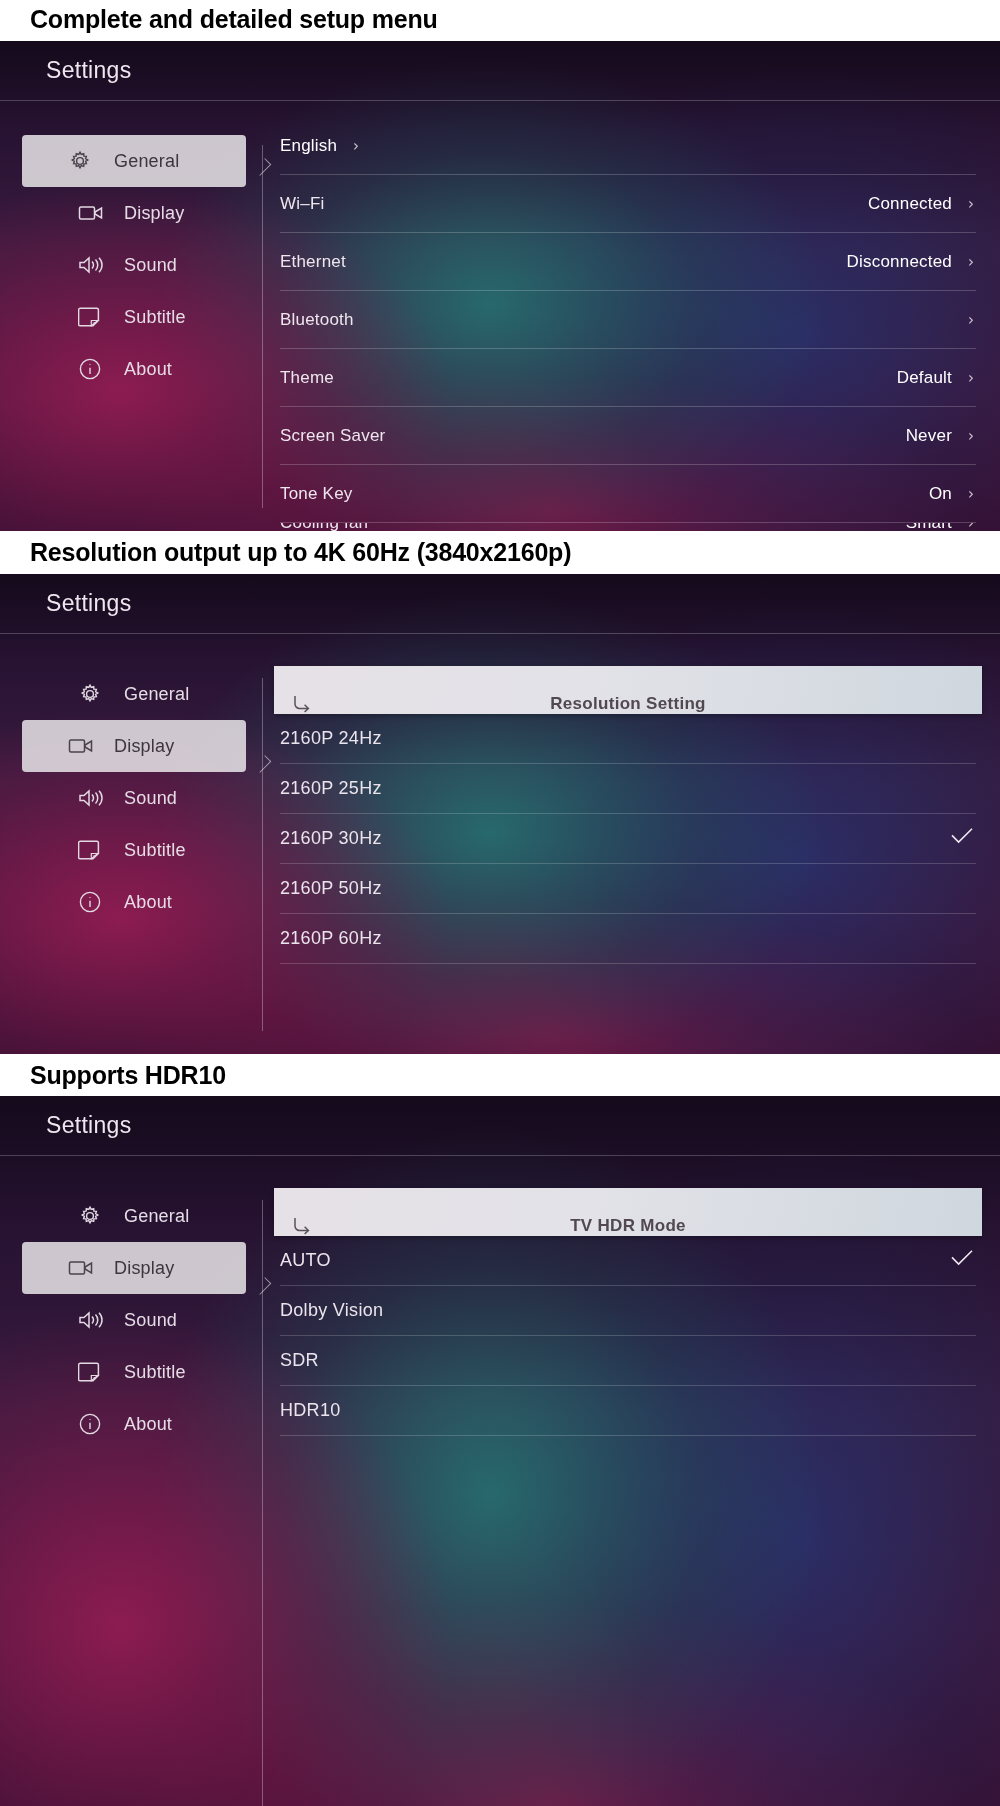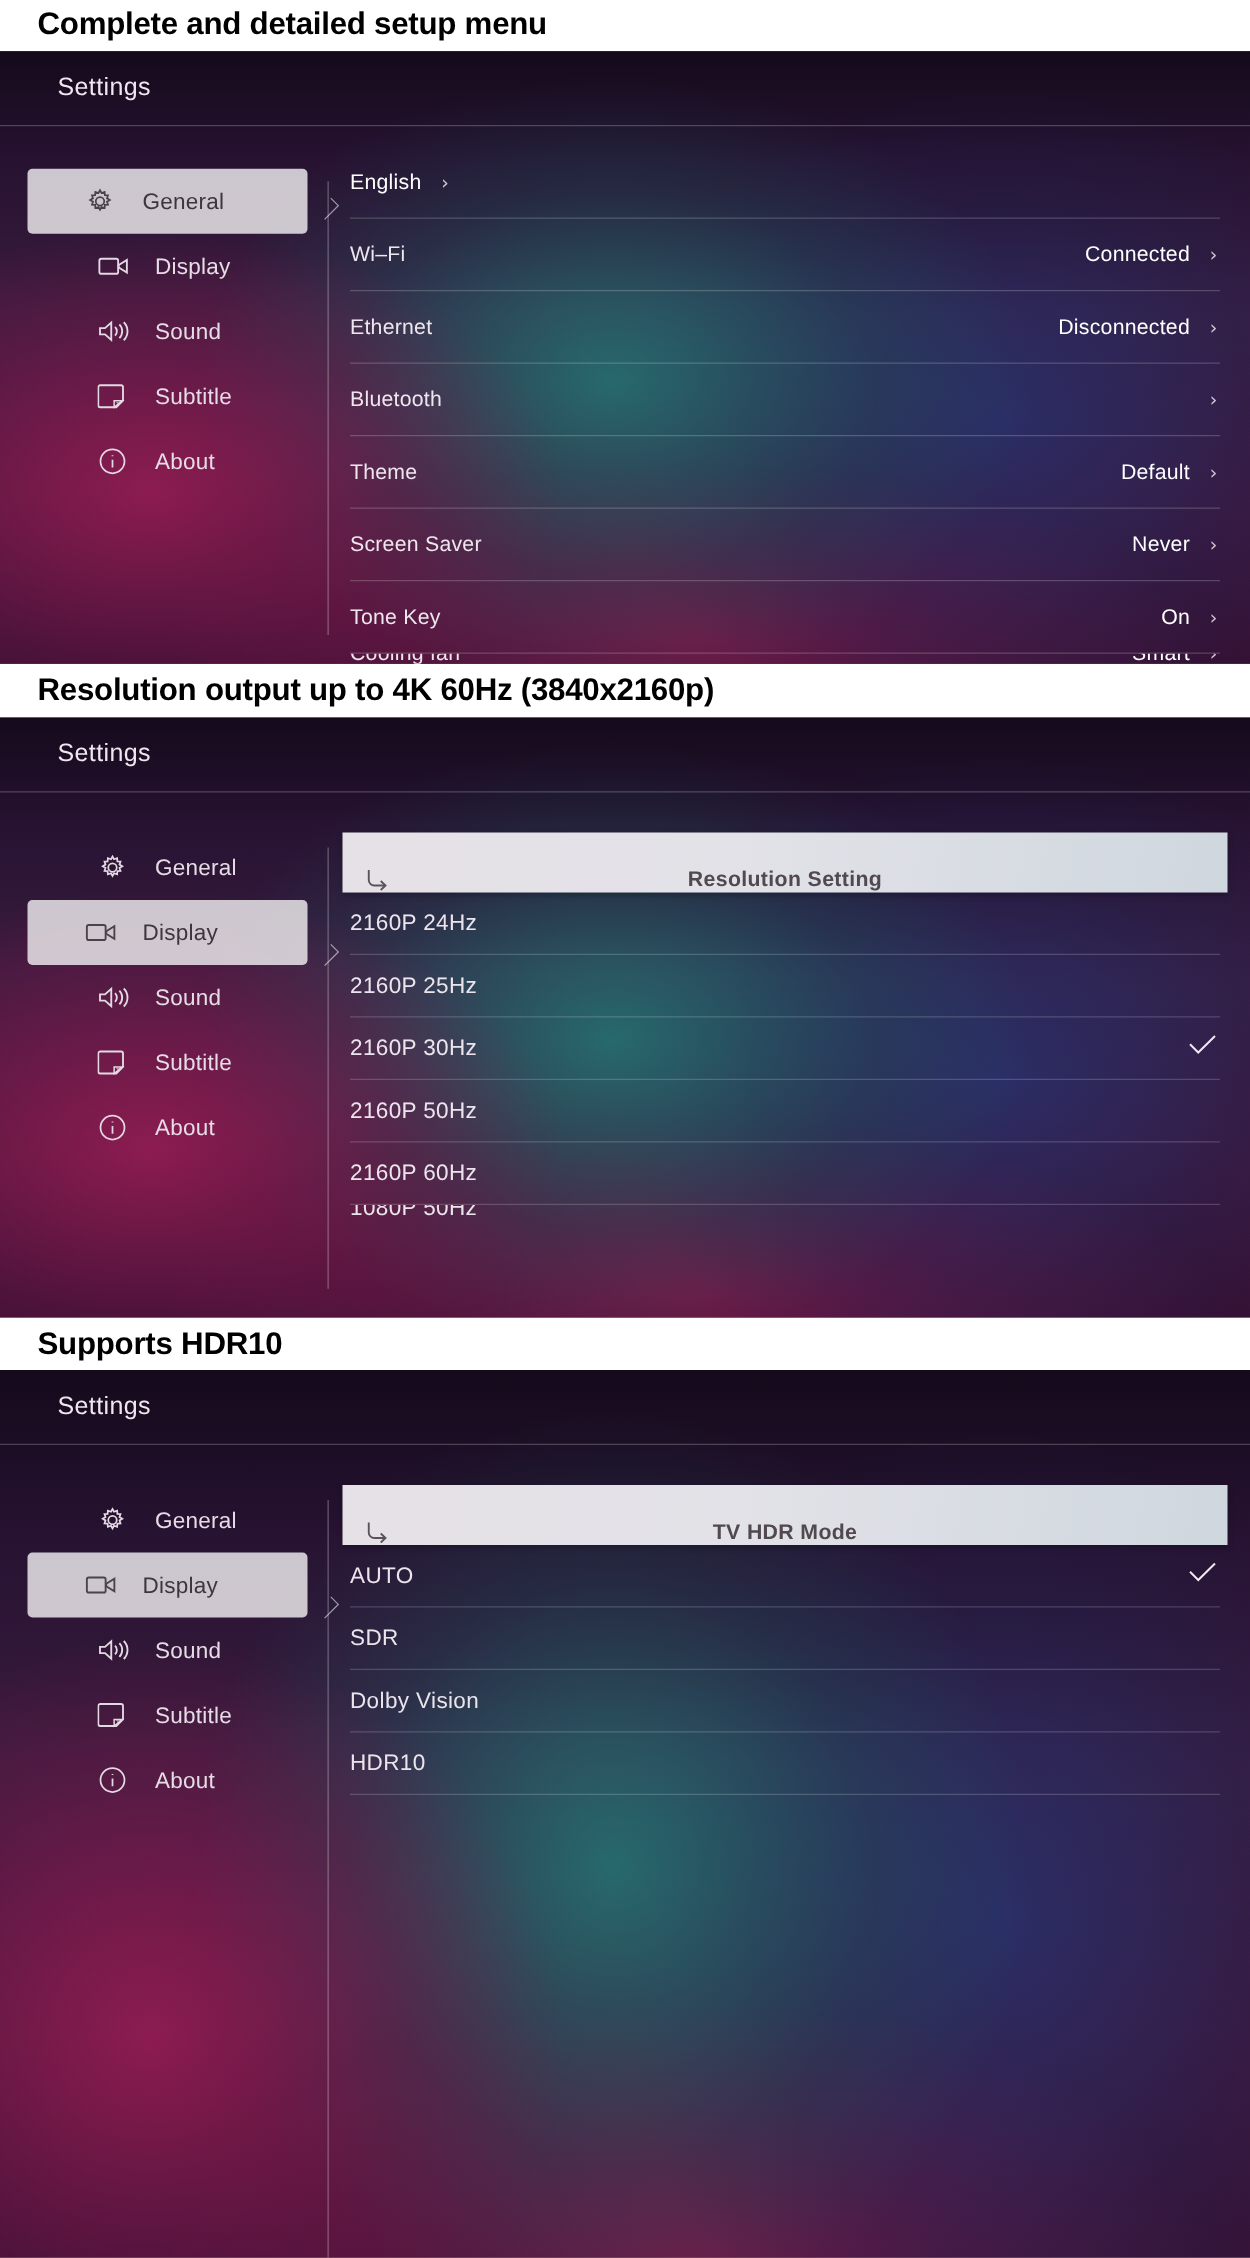--- a/index.html
+++ b/index.html
@@ -46,21 +46,21 @@
   .tv-inner { position: relative; z-index: 3; height: 100%; }
 
   .title-bar {
     height: 60px;
     display: flex;
     align-items: center;
     padding-left: 46px;
     border-bottom: 1px solid rgba(255,255,255,0.22);
   }
   .title-bar .title {
-    font-size: 20px;
+    font-size: 23px;
     color: #efe6ef;
     letter-spacing: 0.3px;
   }
 
   .body-row { display: flex; height: calc(100% - 61px); }
 
   
   .sidebar {
     width: 262px;
     flex: 0 0 262px;
@@ -387,24 +387,20 @@
           </span>
         </div>
         <div class="opt-row">
           <span class="label">2160P 50Hz</span>
           <span class="check"></span>
         </div>
         <div class="opt-row">
           <span class="label">2160P 60Hz</span>
           <span class="check"></span>
         </div>
-        <div class="opt-row clipped">
-          <span class="label">1080P 50Hz</span>
-          <span class="check"></span>
-        </div>
       </div>
     </div>
   </div>
 </div>
 
 <div class="section-heading h3">Supports HDR10</div>
 
 <div class="tv-panel" id="panel3" style="height:740px;">
   <div class="wallpaper"></div>
   <div class="veil"></div>
@@ -480,25 +476,25 @@
 
         <div class="opt-row">
           <span class="label">AUTO</span>
           <span class="check">
             <svg width="24" height="18" viewBox="0 0 24 18" stroke-width="1.6">
                 <path d="M2 8.4 L8.6 15 L22 1.8"></path>
               </svg>
           </span>
         </div>
         <div class="opt-row">
+          <span class="label">Dolby Vision</span>
+          <span class="check"></span>
+        </div>
+        <div class="opt-row">
           <span class="label">SDR</span>
-          <span class="check"></span>
-        </div>
-        <div class="opt-row">
-          <span class="label">Dolby Vision</span>
           <span class="check"></span>
         </div>
         <div class="opt-row">
           <span class="label">HDR10</span>
           <span class="check"></span>
         </div>
       </div>
     </div>
   </div>
 </div>

